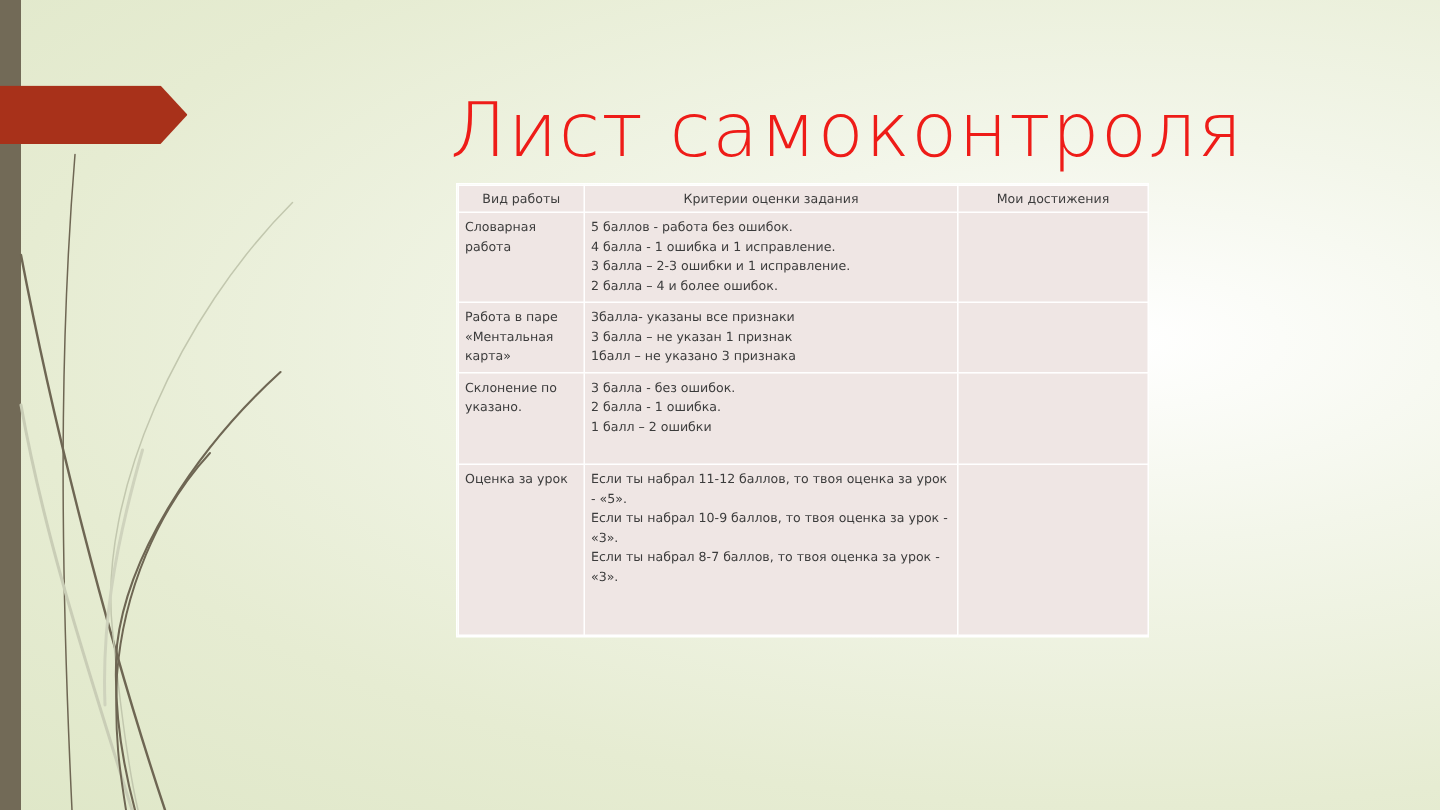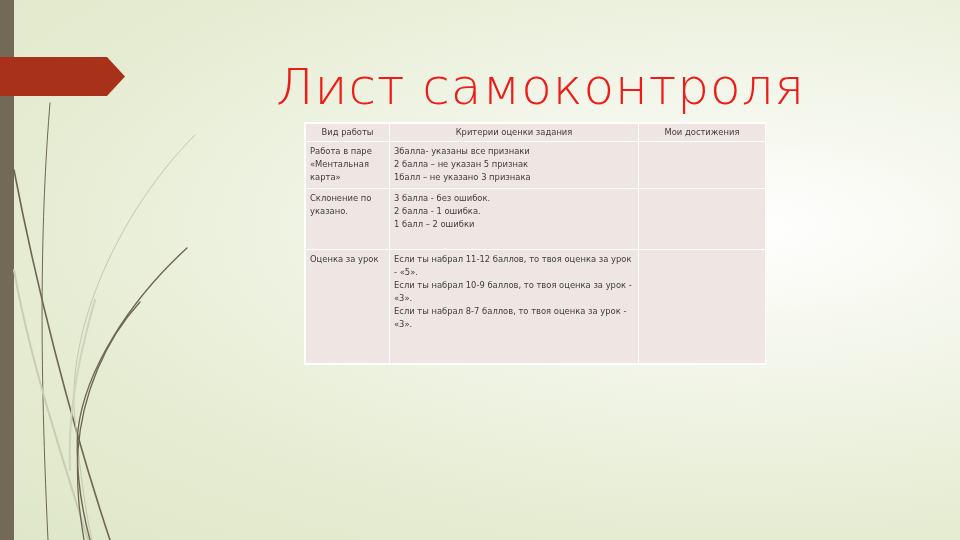--- a/index.html
+++ b/index.html
@@ -12,21 +12,21 @@
       position: absolute; left: 0; top: 0; width: 14px; height: 540px;
       background: #726a57;
     }
     .arrow-tag {
       position: absolute; left: 0; top: 57px; width: 125px; height: 39px;
       background: #a8311a;
       clip-path: polygon(0 0, 107px 0, 125px 50%, 107px 100%, 0 100%);
     }
     .curves { position: absolute; left: 0; top: 0; width: 300px; height: 540px; pointer-events: none; }
     .title {
-      position: absolute; left: 276px; top: 52px; width: 560px;
+      position: absolute; left: 300px; top: 52px; width: 560px;
       font-family: "DejaVu Sans", sans-serif; font-weight: 300;
       font-size: 50px; color: #ee1c18; letter-spacing: 1px; white-space: nowrap;
       line-height: 70px;
     }
     .tbl-wrap {
       position: absolute; left: 304px; top: 122px; width: 460px;
       border: 1px solid #ffffff;
     }
     table {
       border-collapse: collapse; width: 460px; table-layout: fixed;
@@ -73,25 +73,35 @@
         <col class="c3">
       </colgroup>
     <thead>
       <tr>
         <th>Вид работы</th>
         <th>Критерии оценки задания</th>
         <th>Мои достижения</th>
       </tr>
     </thead>
     <tbody>
+      <tr class="r1">
+        <td>Словарная работа</td>
+        <td>
+          <span class="line">5 баллов  -  работа без ошибок.</span>
+          <span class="line">4 балла - 1 ошибка и 1 исправление.</span>
+          <span class="line">3 балла – 2-3 ошибки и 1 исправление.</span>
+          <span class="line">2 балла – 4 и более ошибок.</span>
+        </td>
+        <td></td>
+      </tr>
       <tr class="r2">
         <td>Работа в паре «Ментальная карта»</td>
         <td>
           <span class="line">3балла- указаны все признаки</span>
-          <span class="line">2 балла – не  указан 5 признак</span>
+          <span class="line">3 балла – не  указан 1 признак</span>
           <span class="line">1балл – не указано 3 признака</span>
         </td>
         <td></td>
       </tr>
       <tr class="r3">
         <td>Склонение по указано.</td>
         <td>
           <span class="line">3 балла - без ошибок.</span>
           <span class="line">2 балла - 1 ошибка.</span>
           <span class="line">1 балл – 2 ошибки</span>

